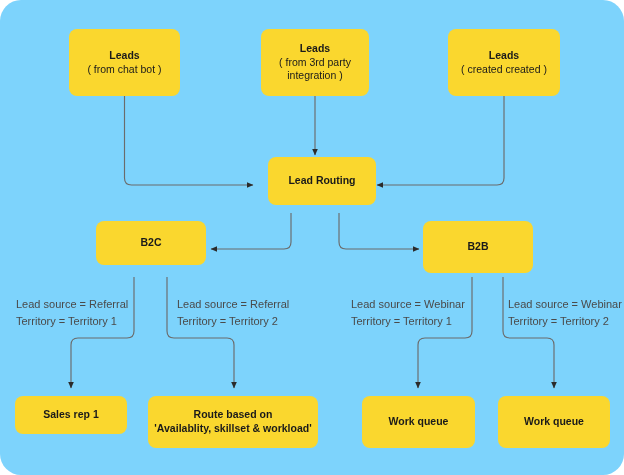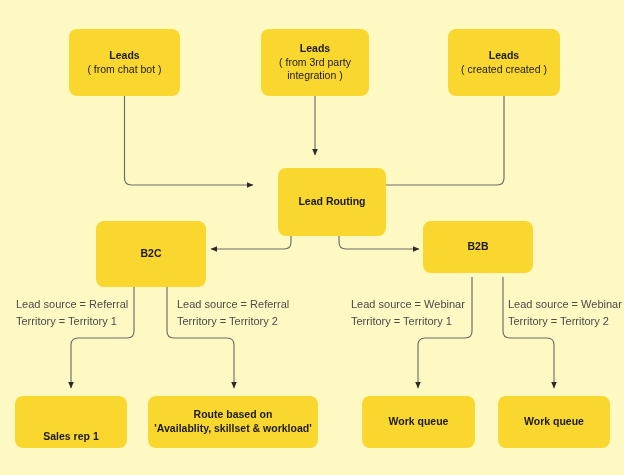--- a/index.html
+++ b/index.html
@@ -7,22 +7,23 @@
     padding: 0;
     background: #ffffff;
   }
   body {
     font-family: "Liberation Sans", sans-serif;
   }
   #canvas {
     position: relative;
     width: 624px;
     height: 475px;
-    background: #fef9c3;
+    background: #7dd3fc;
     overflow: hidden;
+    border-radius: 21px;
   }
   #wires {
     position: absolute;
     left: 0;
     top: 0;
     width: 624px;
     height: 475px;
     pointer-events: none;
   }
   .node {
@@ -108,25 +109,25 @@
     <span class="ln strong">Leads</span>
     <span class="ln reg">( from 3rd party</span>
     <span class="ln reg">integration )</span>
   </div>
 
   <div class="node" style="left:448px; top:29px; width:112px; height:67px;">
     <span class="ln strong">Leads</span>
     <span class="ln reg">( created created )</span>
   </div>
 
-  <div class="node bold-all" style="left:278px; top:157px; width:108px; height:68px;margin-top:11px;">
+  <div class="node bold-all" style="left:268px; top:157px; width:108px; height:48px;">
     <span class="ln">Lead Routing</span>
   </div>
 
-  <div class="node bold-all" style="left:96px; top:221px; width:110px; height:66px;">
+  <div class="node bold-all" style="left:96px; top:221px; width:110px; height:44px;">
     <span class="ln">B2C</span>
   </div>
 
   <div class="node bold-all" style="left:423px; top:221px; width:110px; height:52px;">
     <span class="ln">B2B</span>
   </div>
 
   <div class="cond" style="left:16px; top:296px;">
     <span class="ln">Lead source = Referral</span>
     <span class="ln">Territory = Territory 1</span>
@@ -140,21 +141,21 @@
   <div class="cond" style="left:351px; top:296px;">
     <span class="ln">Lead source = Webinar</span>
     <span class="ln">Territory = Territory 1</span>
   </div>
 
   <div class="cond" style="left:508px; top:296px;">
     <span class="ln">Lead source = Webinar</span>
     <span class="ln">Territory = Territory 2</span>
   </div>
 
-  <div class="node bold-all" style="left:15px; top:396px; width:112px; height:52px;justify-content:flex-end;">
+  <div class="node bold-all" style="left:15px; top:396px; width:112px; height:38px;">
     <span class="ln">Sales rep 1</span>
   </div>
 
   <div class="node bold-all" style="left:148px; top:396px; width:170px; height:52px;">
     <span class="ln">Route based on</span>
     <span class="ln">'Availablity, skillset &amp; workload'</span>
   </div>
 
   <div class="node bold-all" style="left:362px; top:396px; width:113px; height:52px;">
     <span class="ln">Work queue</span>

